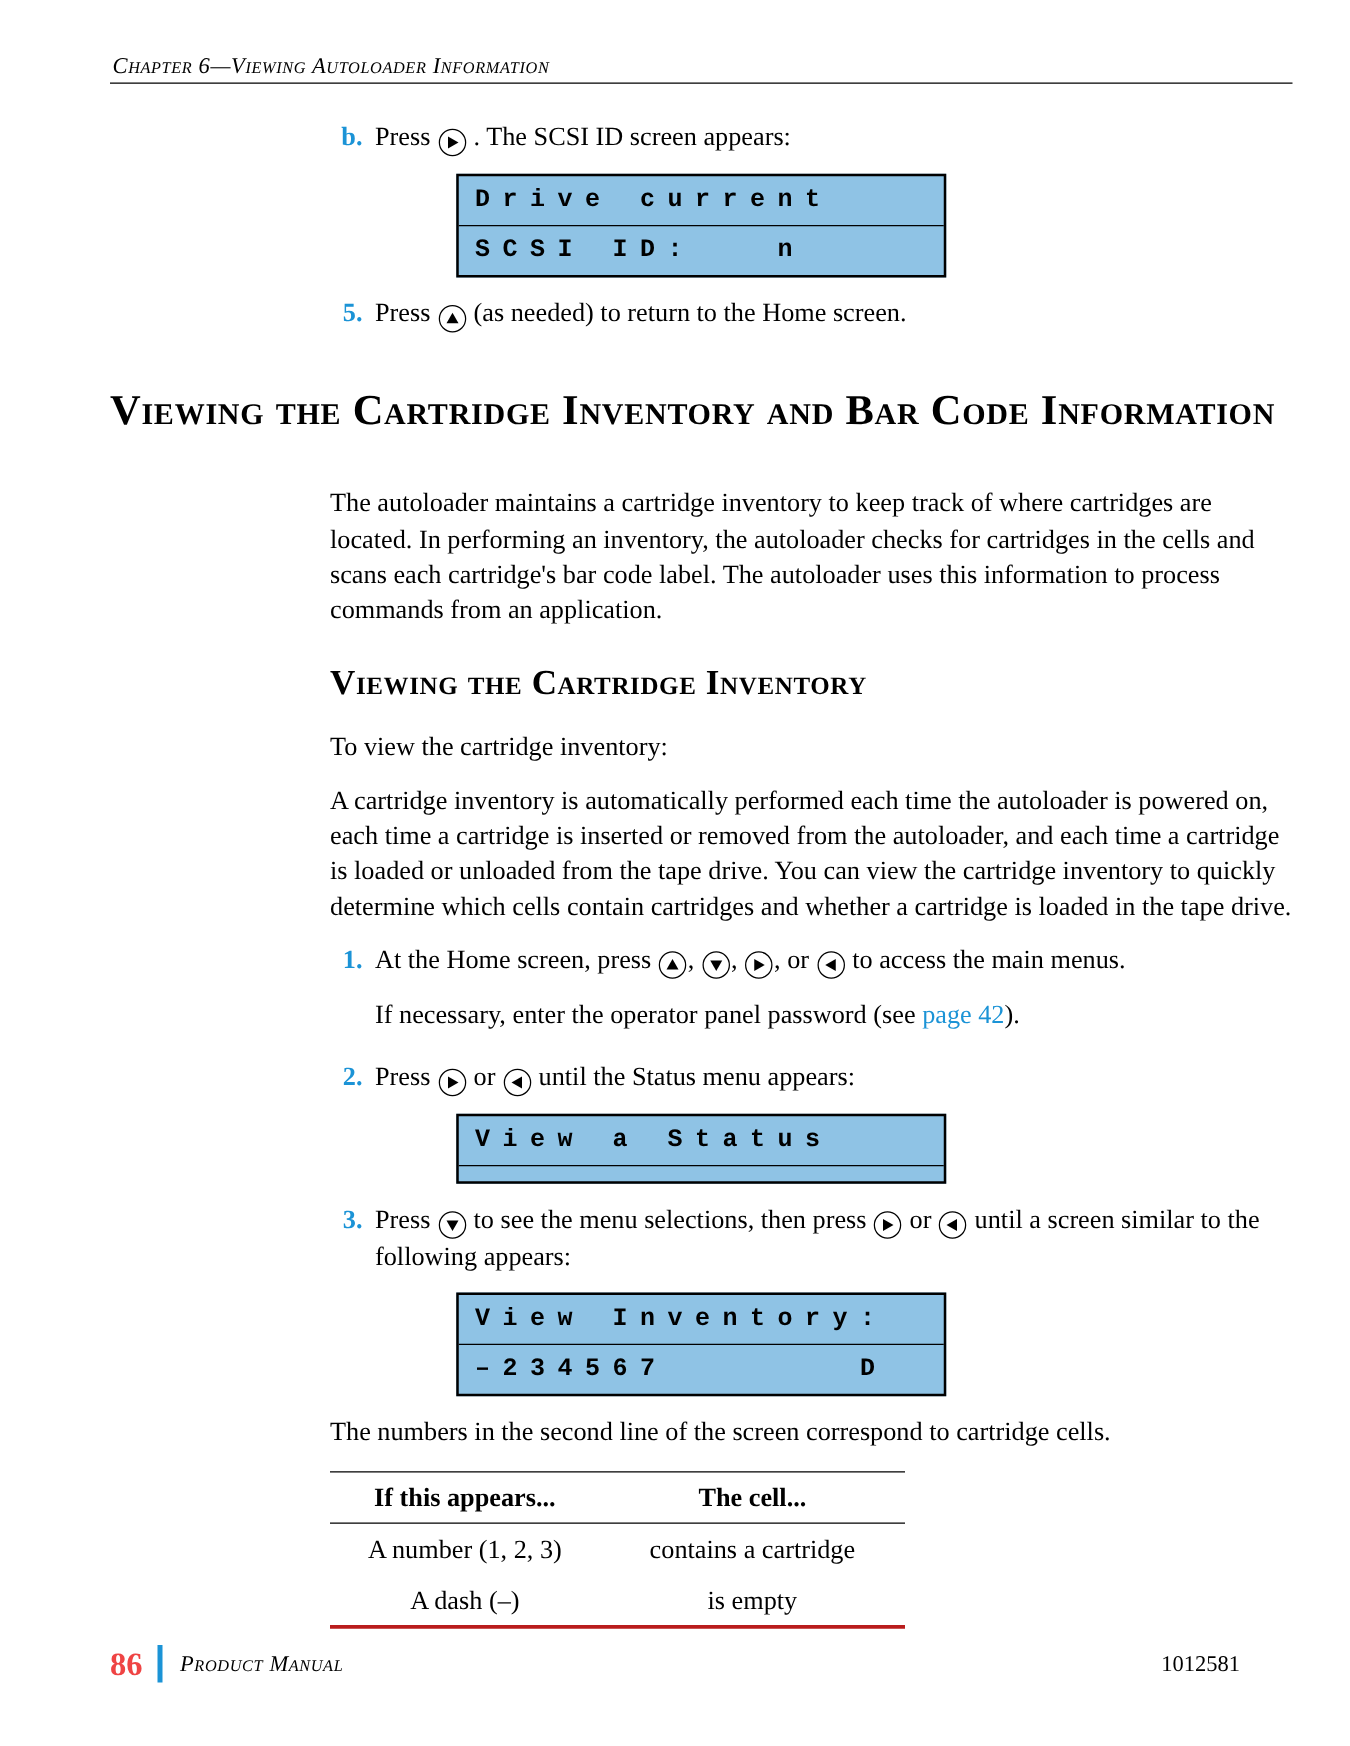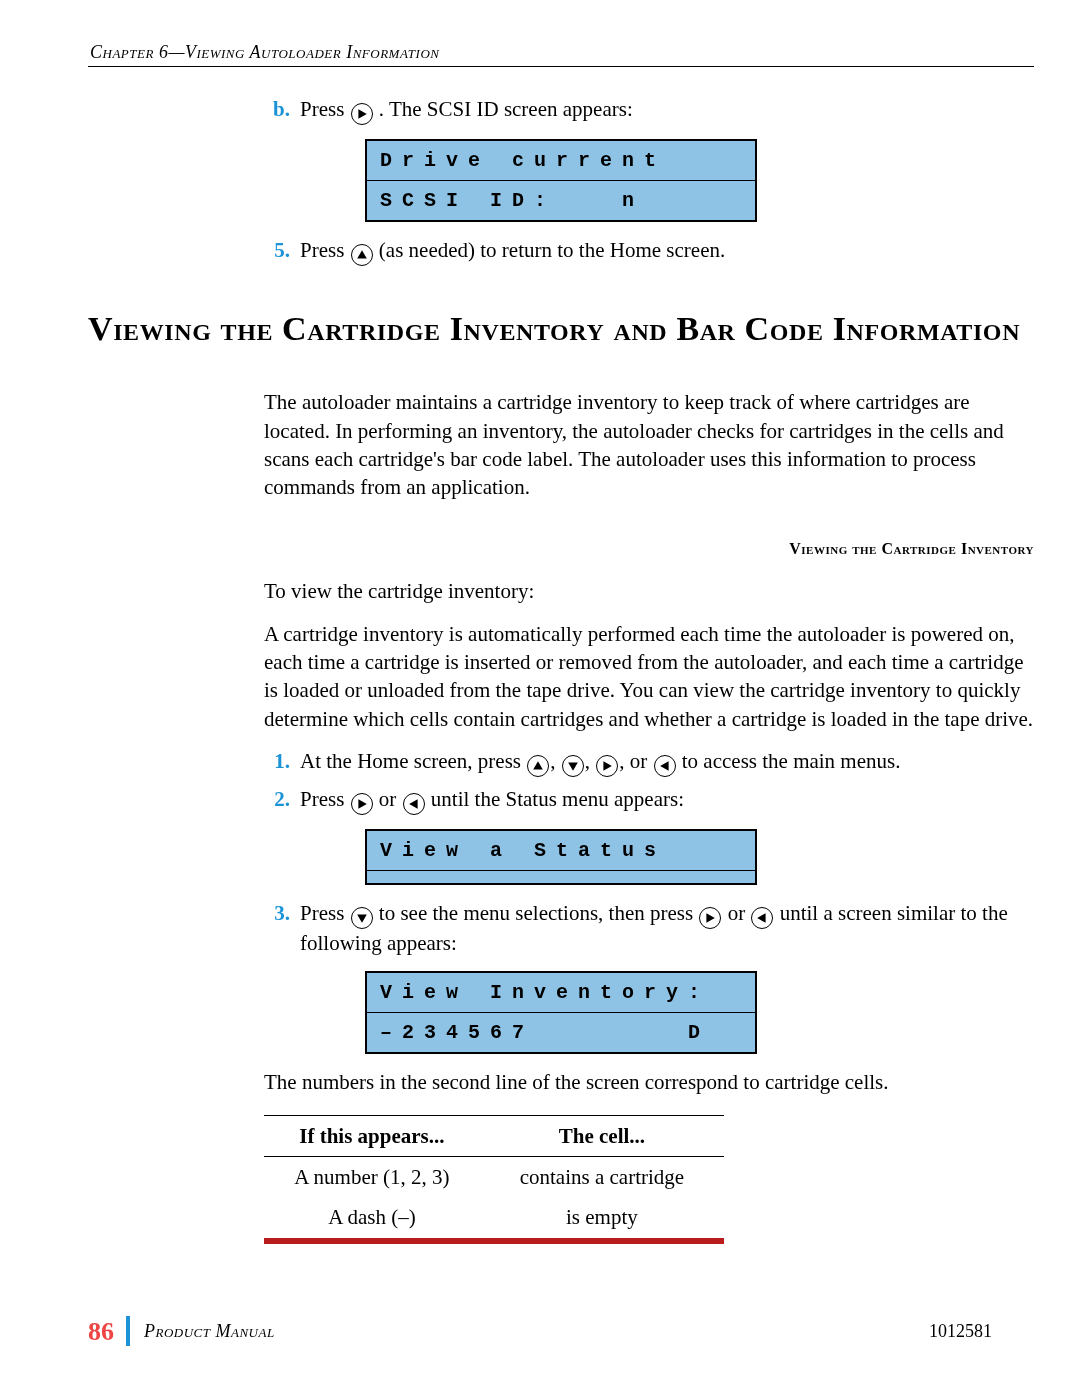--- a/index.html
+++ b/index.html
@@ -32,34 +32,34 @@
     font-family:"Courier New",monospace;font-weight:bold;font-size:20px;
   }
   .lcd .row{display:flex;padding:6px 8px;}
   .lcd .cell{width:22px;text-align:center;}
   hr.midline{border:none;border-top:1.5px solid #000;margin:0;}
   h1.section{
     font-variant:small-caps;font-weight:bold;font-size:34px;
     letter-spacing:.6px;margin:40px 0 36px 0;
   }
   h2.sub{
-    font-variant:small-caps;font-weight:bold;font-size:16px;
-    letter-spacing:.5px;margin:36px 0 18px 0;text-align:right;
+    font-variant:small-caps;font-weight:bold;font-size:28px;
+    letter-spacing:.5px;margin:26px 0 18px 0;
   }
   .para{margin:0 0 14px 0;}
   a.pglink{color:#1b93d6;text-decoration:none;}
   table.legend{
     border-collapse:collapse;margin:18px 0 0 0;width:460px;
   }
   table.legend th,table.legend td{
     text-align:center;padding:6px 10px 6px 2px;font-weight:normal;font-size:21px;
   }
   table.legend th{font-weight:bold;}
   table.legend tr.hdr td,table.legend tr.hdr th{border-top:1px solid #000;border-bottom:1px solid #000;}
-  table.legend tr.last td{border-bottom:6px solid #b91c1c;font-family:Liberation Serif, serif;}
+  table.legend tr.last td{border-bottom:3px solid #b91c1c;font-family:Liberation Serif, serif;}
   .footer{
     position:absolute;left:88px;right:88px;bottom:48px;
     display:flex;align-items:center;font-size:18px;
   }
   .footer .pnum{font-weight:bold;font-size:26px;color:#ef4444;margin-right:12px;}
   .footer .bar{width:4px;height:30px;background:#1b93d6;margin-right:14px;}
   .footer .pm{font-variant:small-caps;font-style:italic;letter-spacing:.5px;}
   .footer .doc{margin-left:auto;font-size:18px;}
 </style>
 </head>
@@ -167,20 +167,23 @@
             <svg viewBox="0 0 10 10">
               <polygon points="2,1 9,5 2,9" fill="#000"></polygon>
             </svg>
           </span><span>, or </span>
         <span class="icon-btn">
             <svg viewBox="0 0 10 10">
               <polygon points="8,1 1,5 8,9" fill="#000"></polygon>
             </svg>
           </span>
         <span> to access the main menus.</span>
+        <p class="para" style="margin-top:14px">
+          <span>If necessary, enter the operator panel password (see </span><a class="pglink" href="#">page 42</a><span>).</span>
+        </p>
       </div>
     </div>
 
     <div class="list-row">
       <div class="list-num">2.</div>
       <div class="list-body">
         <span>Press </span>
         <span class="icon-btn">
             <svg viewBox="0 0 10 10">
               <polygon points="2,1 9,5 2,9" fill="#000"></polygon>

